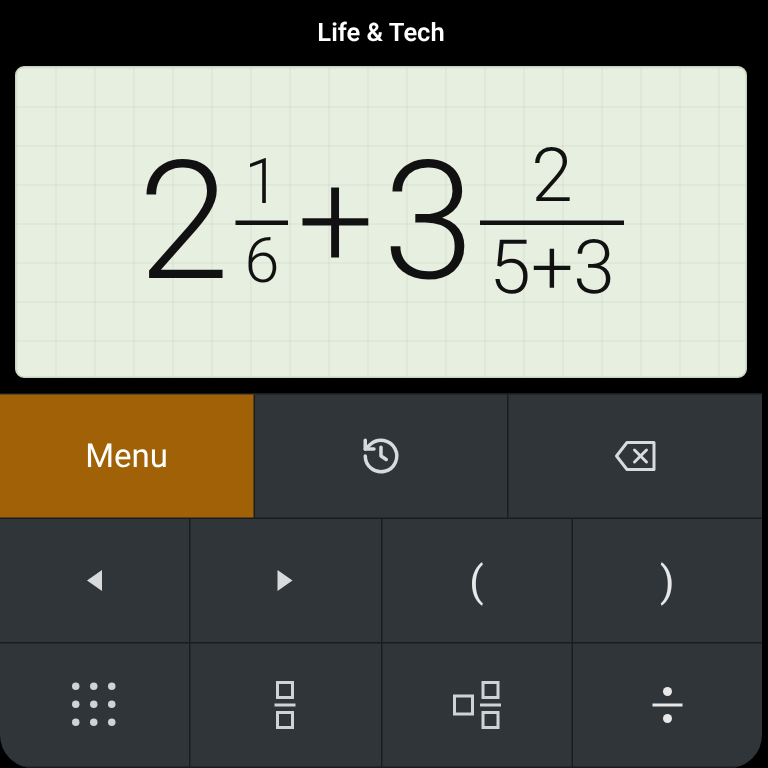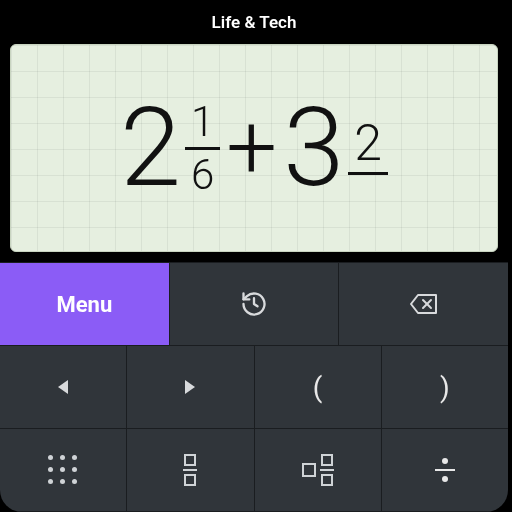--- a/index.html
+++ b/index.html
@@ -65,23 +65,23 @@
     color: #e8e8e8;
     font-size: 22px;
     border-right: 1px solid #1a1d20;
     border-bottom: 1px solid #1a1d20;
     position: relative;
     user-select: none;
     cursor: pointer;
   }
   .key:last-child { border-right: none; }
   .key.menu {
-    background: #8b5cf6;
+    background: #a16207;
     color: #fff;
-    font-weight: 700;
+    font-weight: 400;
   }
   .key svg { display: block; }
   .paren { font-size: 28px; font-weight: 400; }
   
   .ficon { display: inline-flex; align-items: center; gap: 4px; }
   .ficon .box { width: 12px; height: 12px; border: 2px solid #cfd3d6; }
   .ficon .stack { display: inline-flex; flex-direction: column; align-items: center; gap: 3px; }
   .ficon .hline { width: 14px; height: 2px; background: #cfd3d6; }
   .dots3x3 {
     display: grid; grid-template-columns: repeat(3, 6px); grid-template-rows: repeat(3, 6px);
@@ -110,20 +110,21 @@
       <span class="frac small">
         <span class="num">1</span>
         <span class="bar"></span>
         <span class="den">6</span>
       </span>
       <span class="op">+</span>
       <span class="whole">3</span>
       <span class="frac big">
         <span class="num">2</span>
         <span class="bar"></span>
+        <span class="den">5+3</span>
       </span>
     </div>
   </div>
 
   <div class="keypad">
 
     <div class="row">
       <div class="key menu">
         <span>Menu</span>
       </div>

